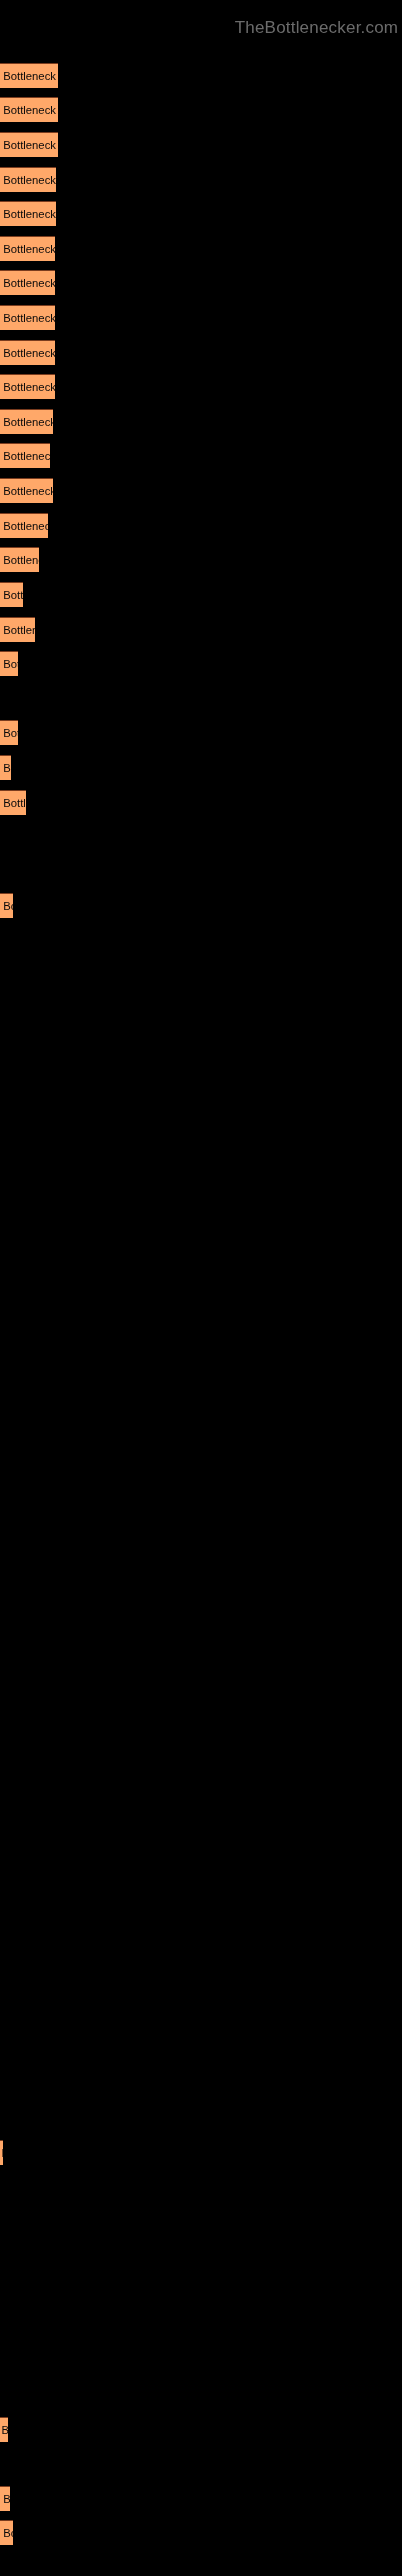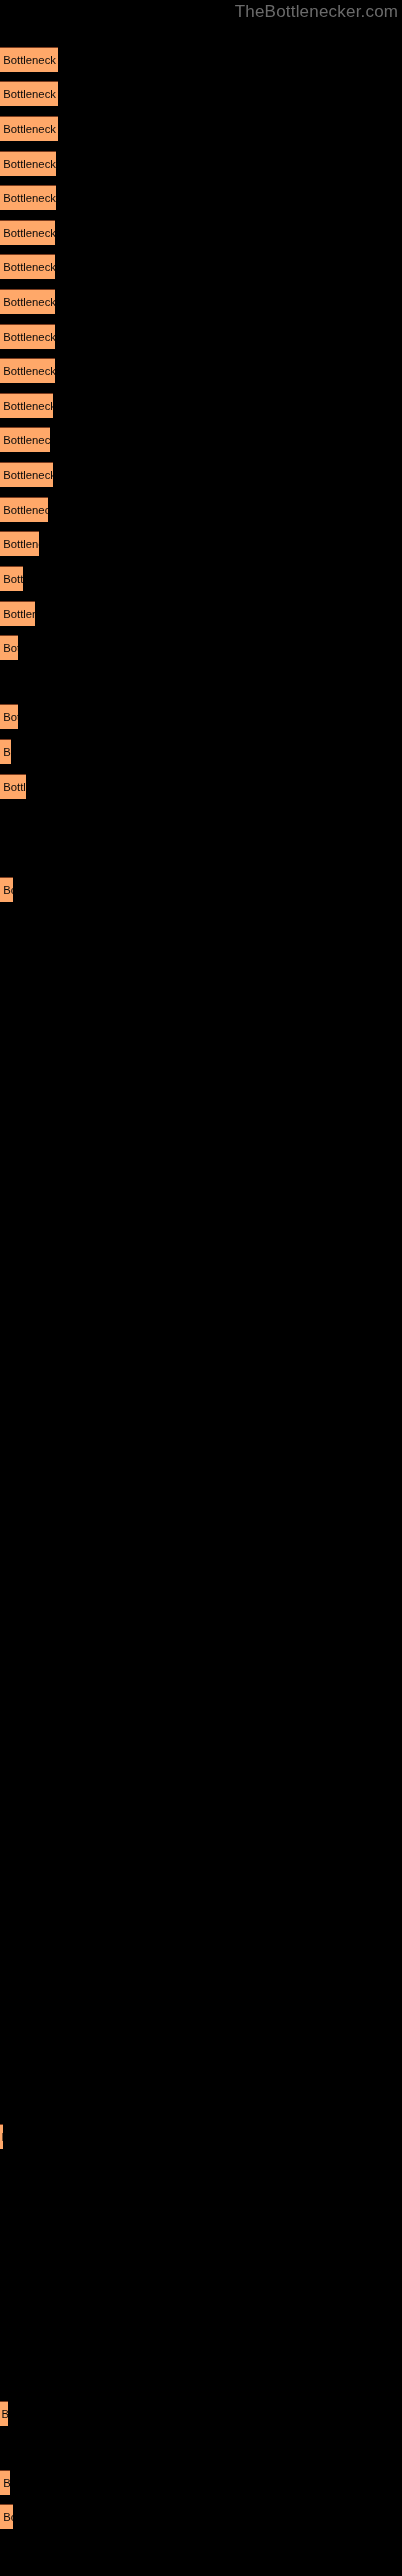--- a/index.html
+++ b/index.html
@@ -9,21 +9,21 @@
   }
   body {
     width: 403px;
     height: 2576px;
     position: relative;
     overflow: hidden;
     font-family: "Liberation Sans", sans-serif;
   }
   #chart-root {
     position: absolute;
-    left: 0; top: 0;
+    left: 0; top: 16px;
     width: 403px;
     height: 2076px;
   }
   .watermark {
     position: absolute;
     right: 4.8px;
     top: 1.6px;
     color: #6b6b6b;
     font-size: 17px;
     font-family: "Liberation Sans", sans-serif;

